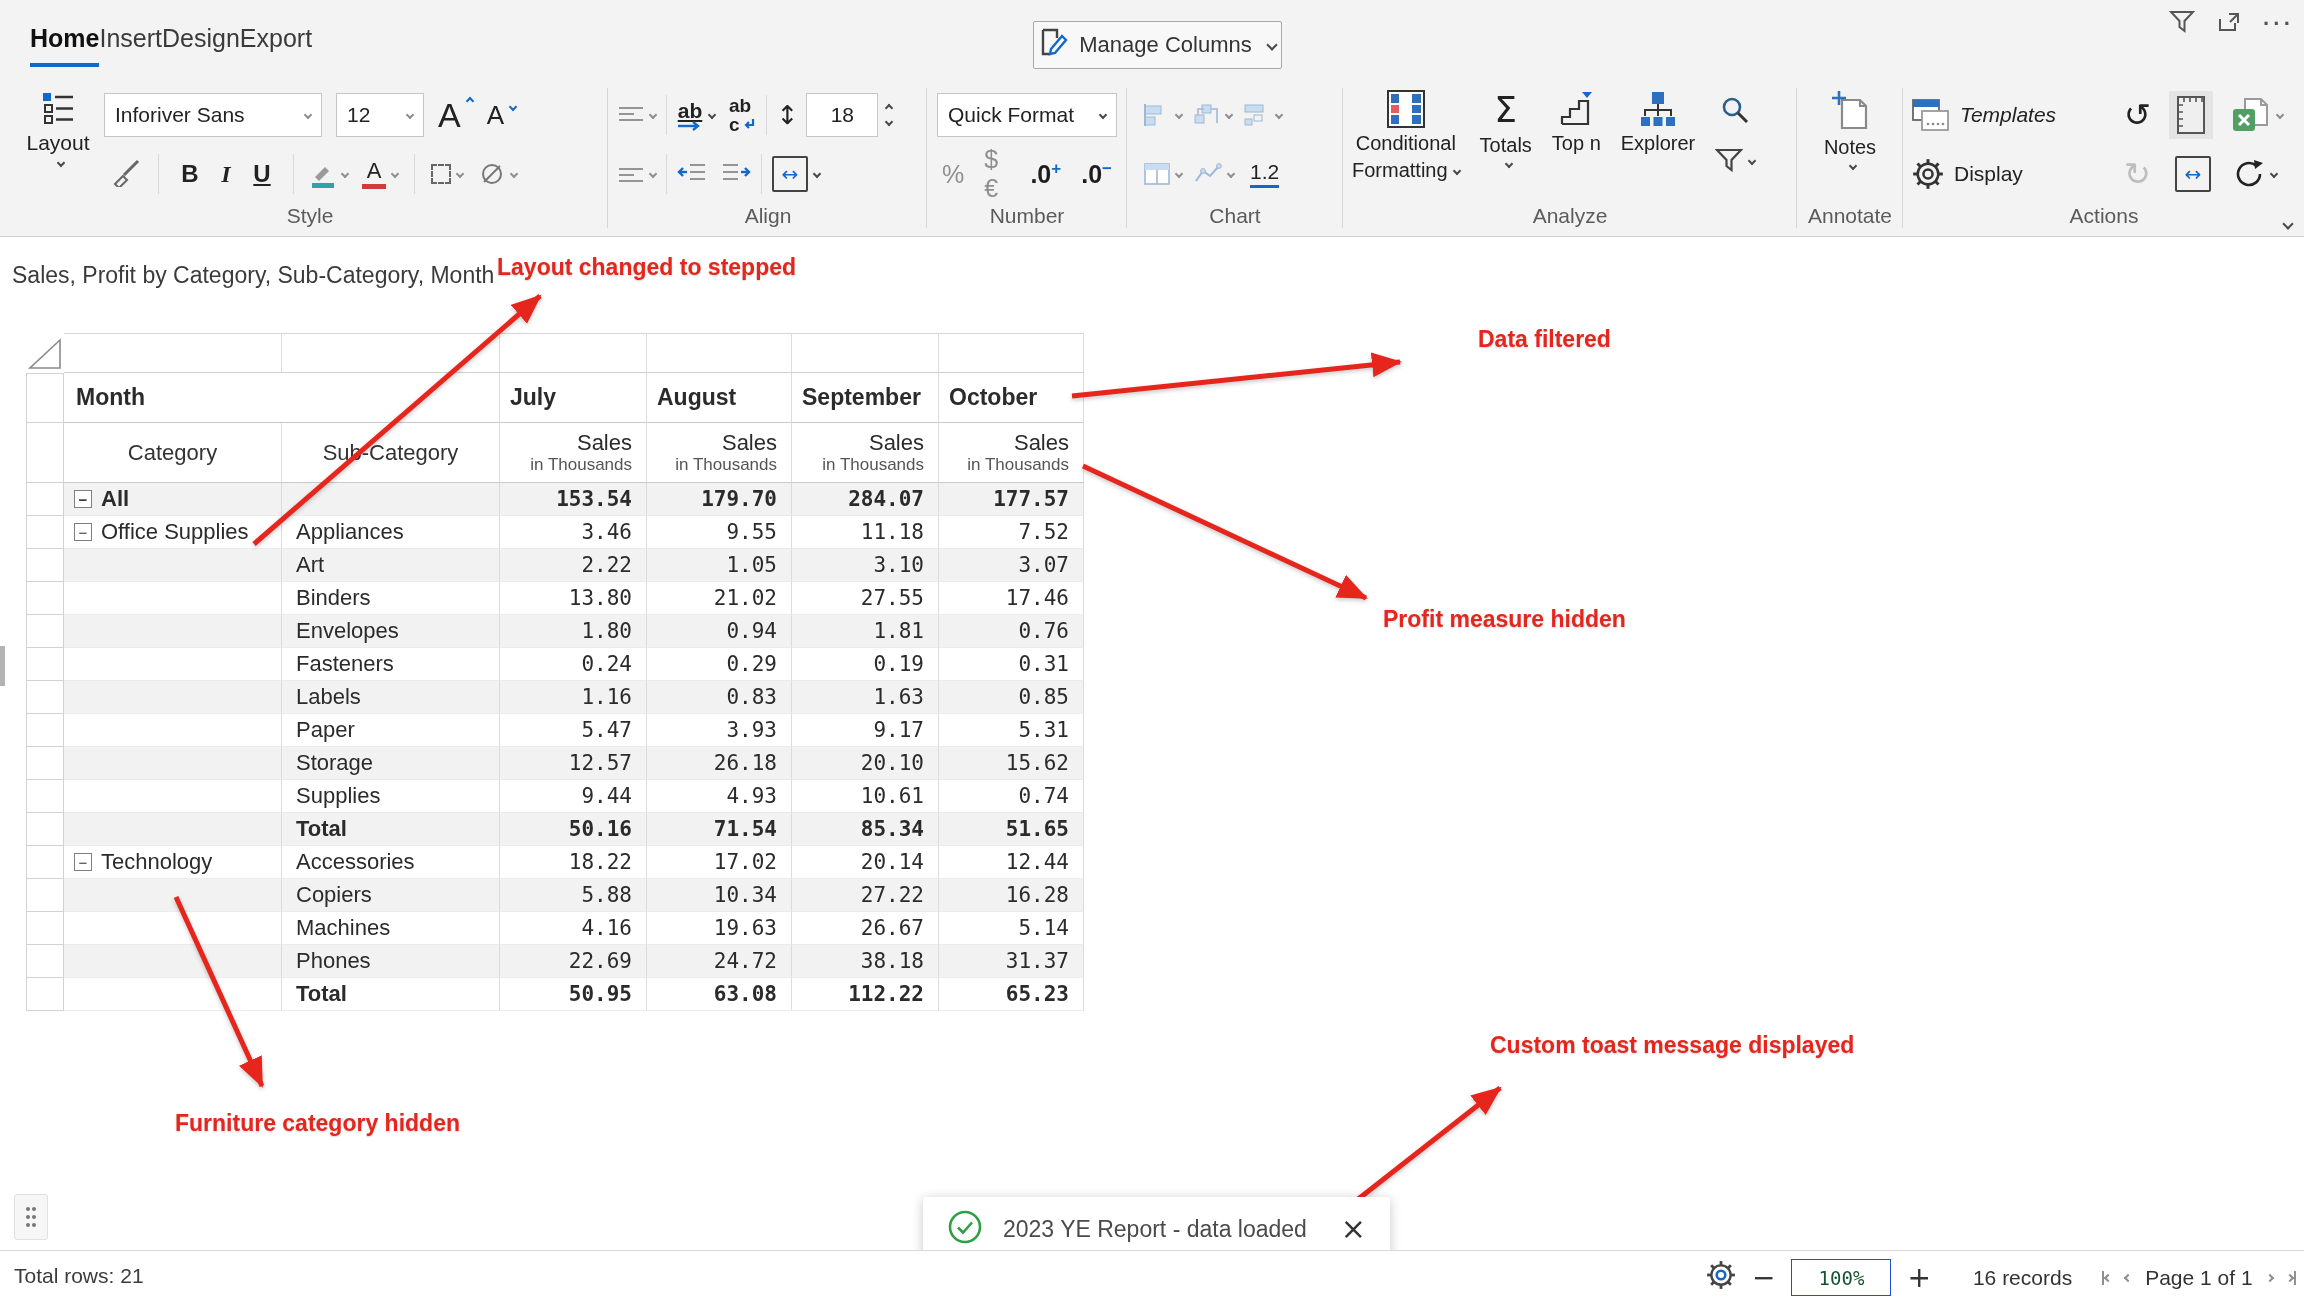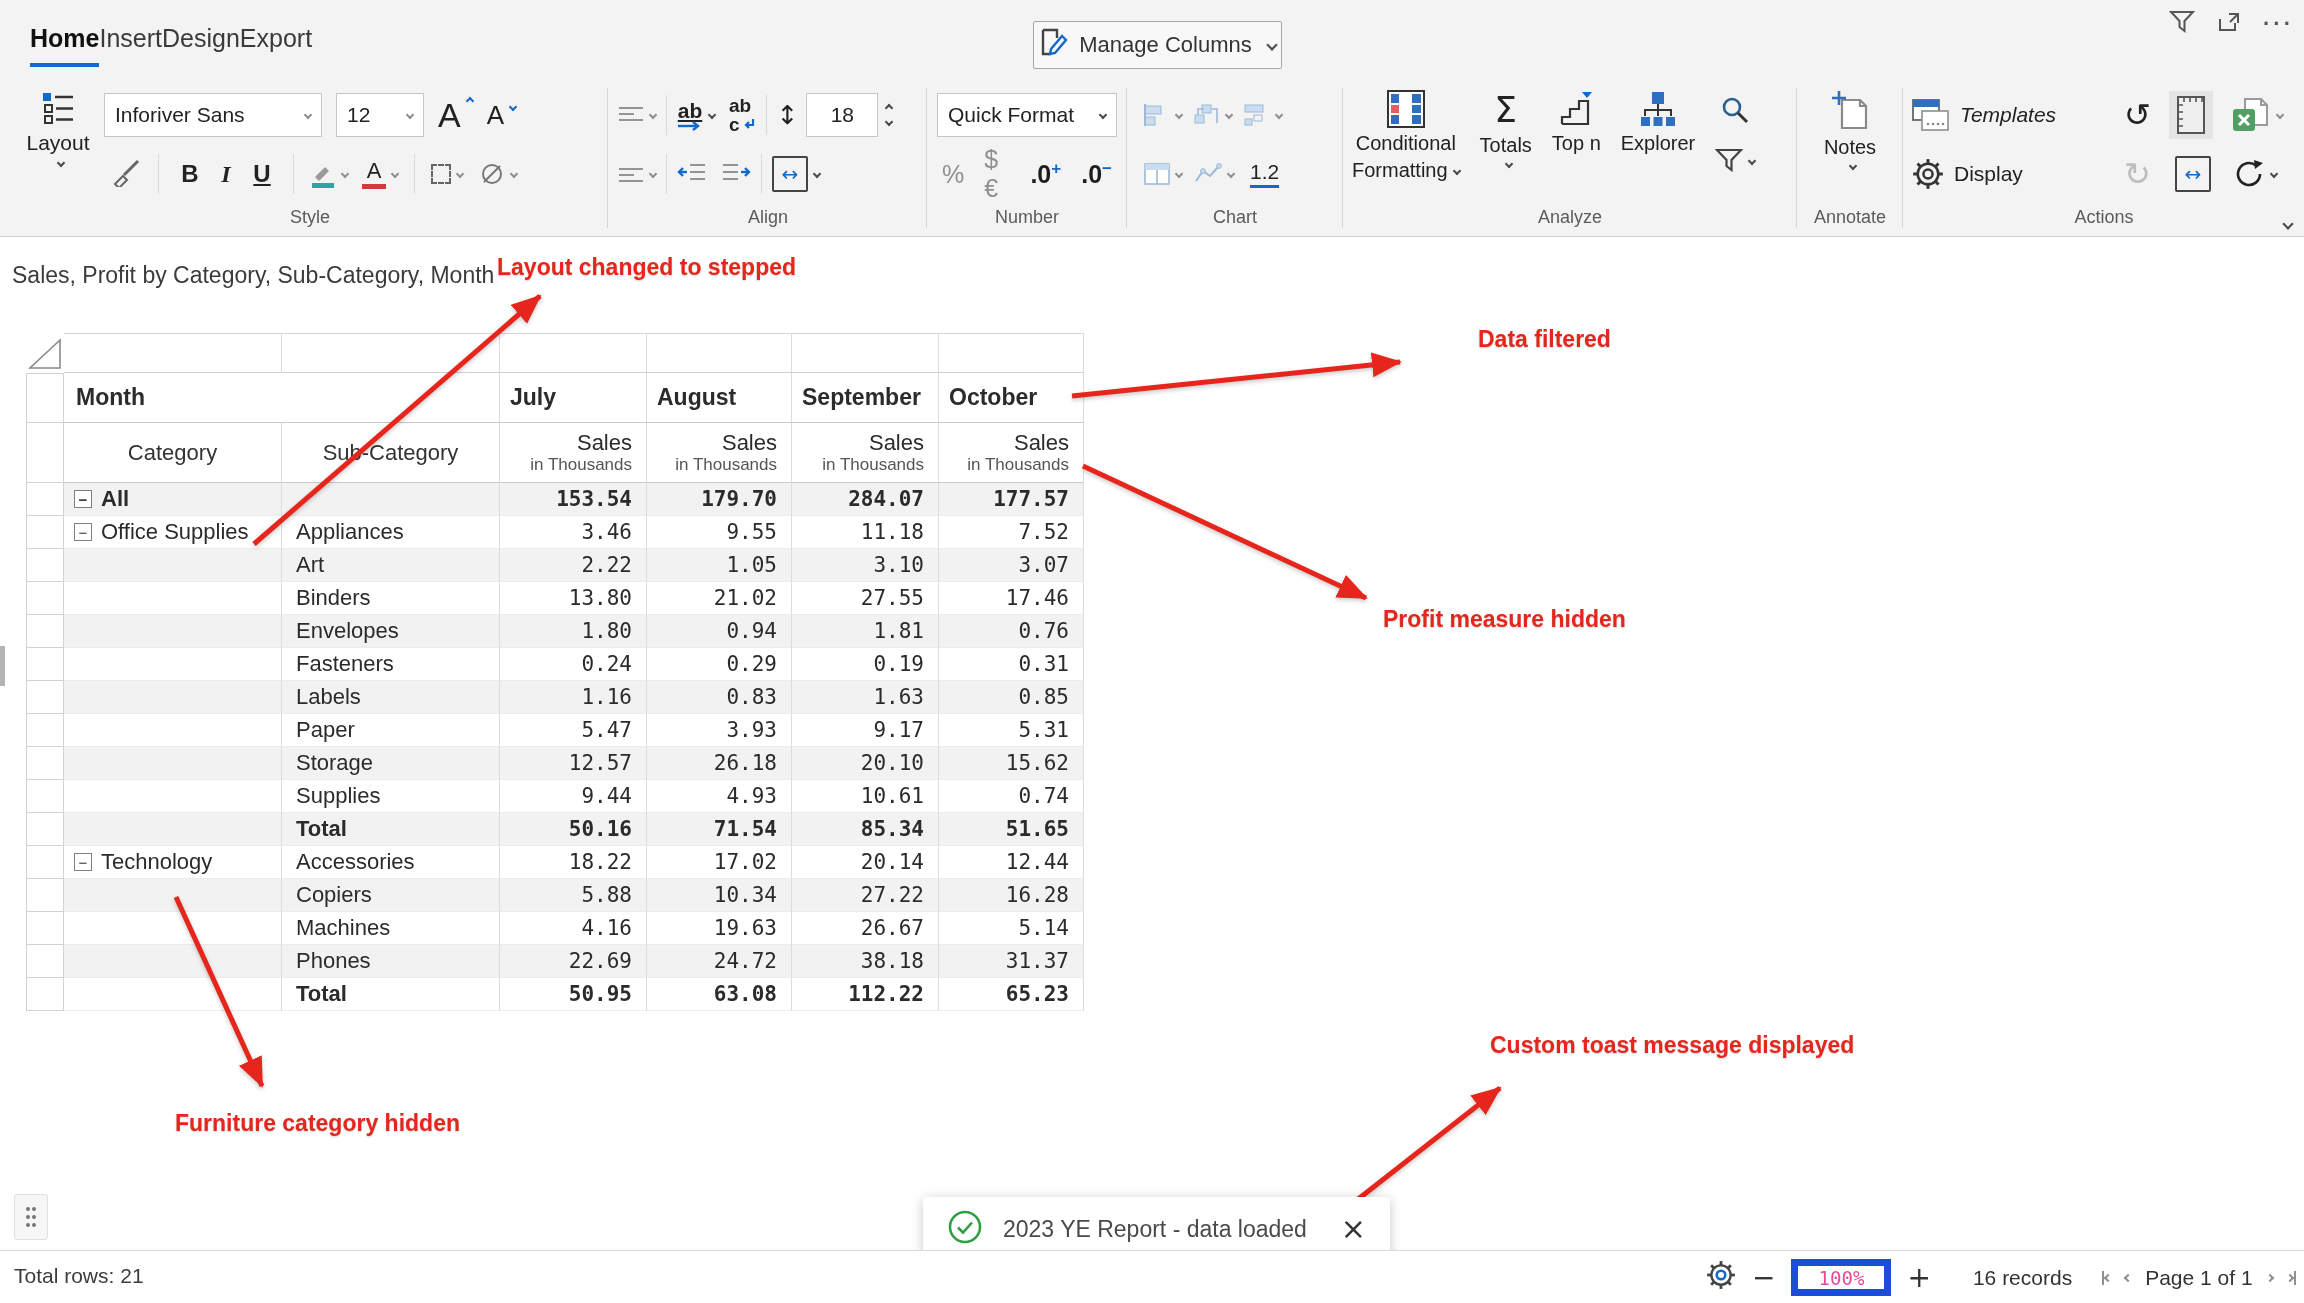--- a/index.html
+++ b/index.html
@@ -22,21 +22,21 @@
   .managecols { position:absolute; left:1033px; top:21px; width:249px; height:48px;
     border:1px solid #a8a8a8; background:#f8f8f8; border-radius:2px;
     display:flex; align-items:center; justify-content:center; gap:10px; font-size:22px; color:#333;
     font-family:"Liberation Sans", sans-serif; }
   .visual-header { position:absolute; right:10px; top:10px; display:flex; gap:22px; align-items:center; color:#555; }
   .vh-dots { font-size:22px; letter-spacing:3px; color:#555; font-weight:700; }
 
   .groups { position:absolute; left:0; top:80px; width:2304px; height:150px; }
   .gsep { position:absolute; top:8px; width:1px; height:140px; background:#d6d6d6; }
   .group { position:absolute; top:0; height:150px; }
-  .glabel { position:absolute; bottom:2px; left:0; width:100%; text-align:center; font-size:18px; color:#5b5b5b; }
+  .glabel { position:absolute; bottom:2px; left:0; width:100%; text-align:center; font-size:21px; color:#5b5b5b; }
   .r1 { position:absolute; top:6px; left:0; right:0; height:58px; display:flex; align-items:center; }
   .r2 { position:absolute; top:68px; left:0; right:0; height:52px; display:flex; align-items:center; }
   .ibar { width:1px; height:40px; background:#d9d9d9; margin:0 10px; }
 
   .combo { background:#fff; border:1px solid #c6c6c6; height:44px; display:flex; align-items:center;
     padding:0 10px; font-size:21px; color:#222; justify-content:space-between; }
   .cv { display:inline-block; width:8px; height:8px; border-right:2px solid #4a4a4a; border-bottom:2px solid #4a4a4a;
     transform:rotate(45deg); margin-left:6px; flex:none; }
   .cv.sm { width:6px; height:6px; }
   .cv.up { transform:rotate(-135deg); }
@@ -116,22 +116,22 @@
   .toast-x { font-size:30px; color:#333; font-family:"DejaVu Sans", sans-serif; line-height:1; }
 
   .drag-handle { position:absolute; left:14px; top:1194px; width:34px; height:46px; background:#f6f6f6;
     border:1px solid #e0e0e0; border-radius:3px; display:flex; align-items:center; justify-content:center; }
 
   
   .statusbar { position:absolute; left:0; top:1250px; width:2304px; height:53px; background:#fff;
     border-top:1px solid #d9d9d9; font-size:21px; color:#3c3c3c; }
   .total-rows { position:absolute; left:14px; top:13px; }
   .sb-right { position:absolute; left:1706px; top:0; height:53px; display:flex; align-items:center; gap:16px; }
-  .zoombox { width:100px; height:37px; border:7px solid #1d4ed8; display:flex; align-items:center;
-    justify-content:center; font-family:"DejaVu Sans Mono", monospace; font-size:19px; color:#ec4899; }
+  .zoombox { width:100px; height:37px; border:1px solid #1d4ed8; display:flex; align-items:center;
+    justify-content:center; font-family:"DejaVu Sans Mono", monospace; font-size:19px; color:#14532d; }
   .zbtn { font-size:28px; color:#333; font-family:"DejaVu Sans", sans-serif; line-height:1; }
   .records { margin-left:26px; color:#333; }
   .pager { display:flex; align-items:center; gap:14px; margin-left:14px; color:#333; }
   .pgic { display:inline-flex; align-items:center; }
   .pgbar { width:2px; height:14px; background:#8f8f8f; }
 </style>
 </head>
 <body>
 
 <div class="app">

